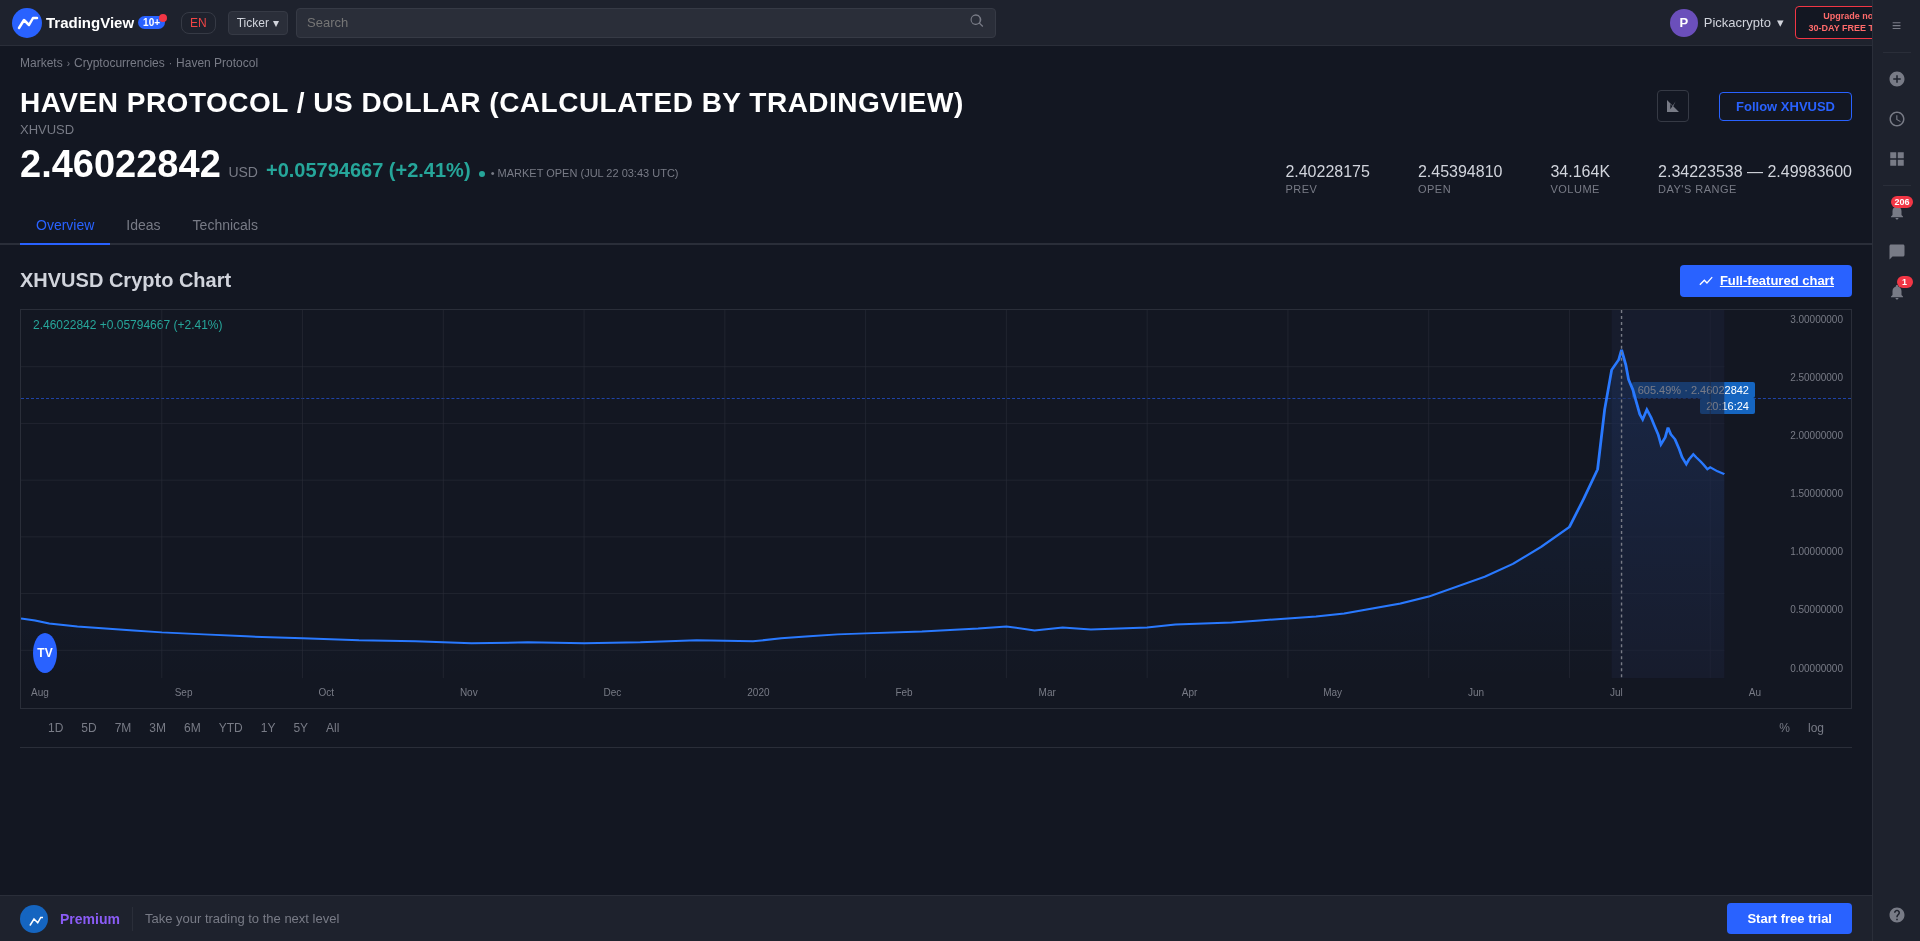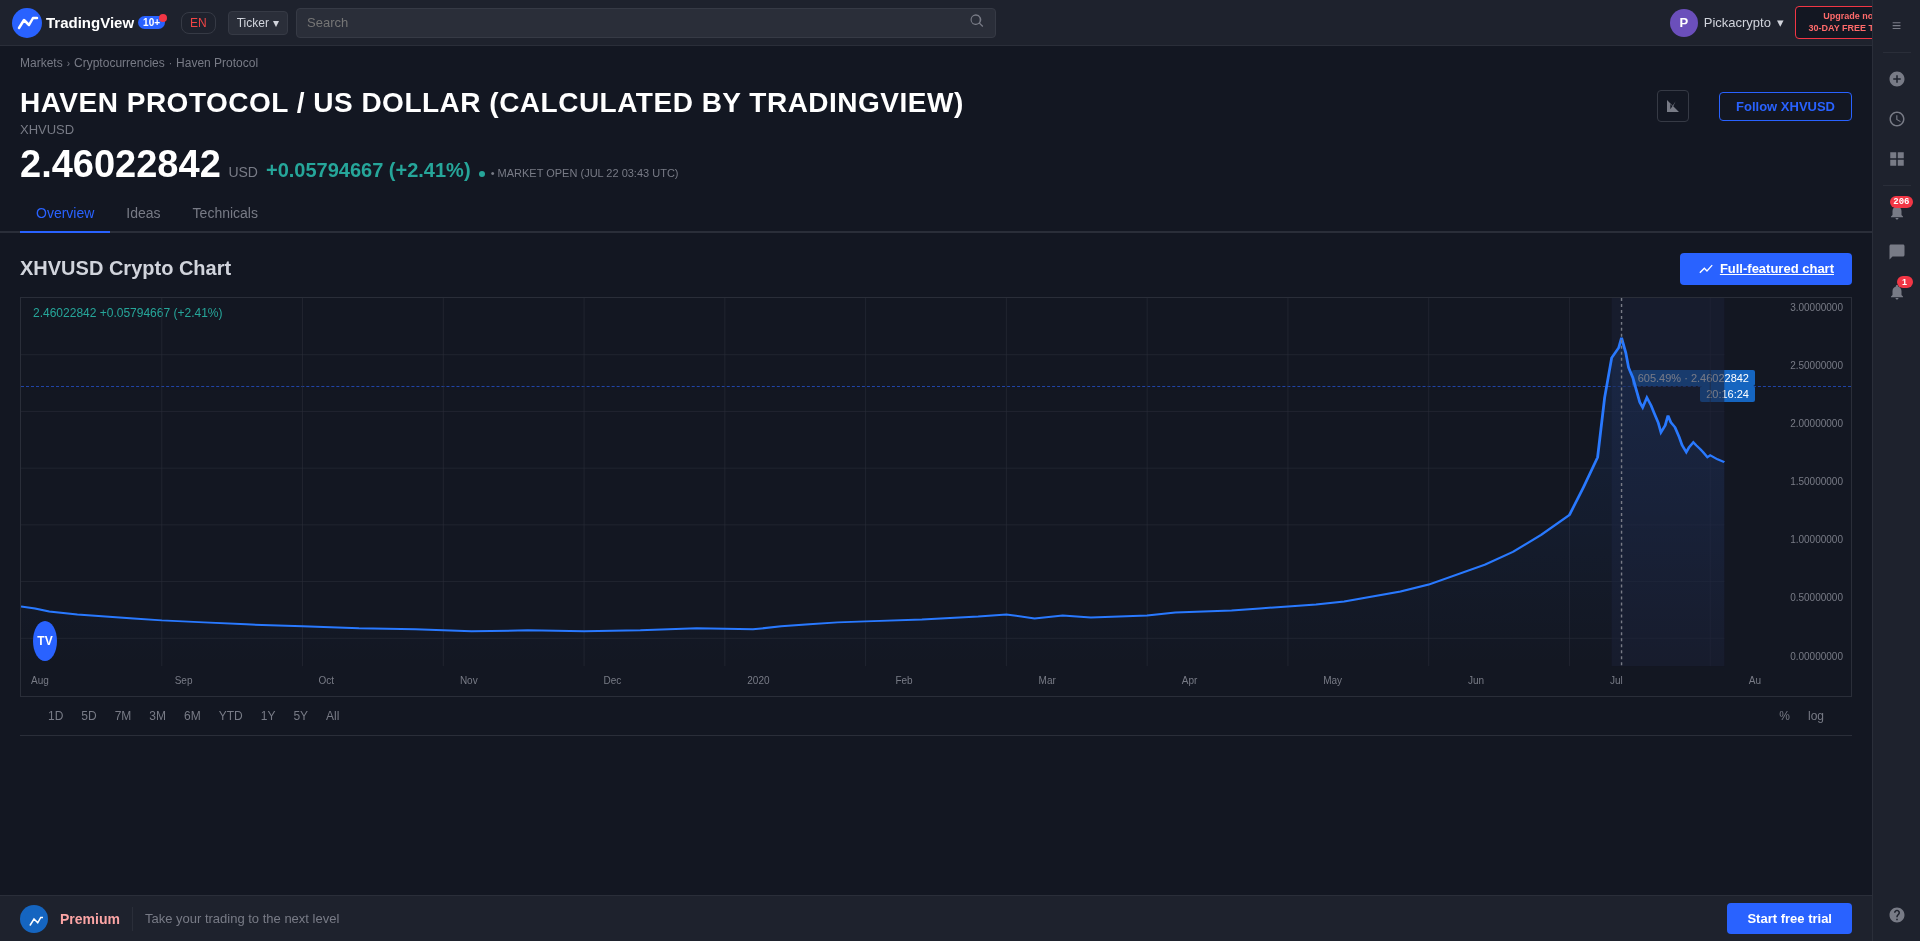--- a/index.html
+++ b/index.html
@@ -446,21 +446,21 @@
     .premium-logo {
       width: 28px; height: 28px;
       background: #1565c0;
       border-radius: 50%;
       display: flex; align-items: center; justify-content: center;
       color: #fff; font-size: 12px;
     }
     .premium-label {
       font-size: 14px;
       font-weight: 600;
-      color: #fca5a5;
+      color: #8b5cf6;
     }
     .premium-sep {
       width: 1px; height: 24px;
       background: #2a2e39;
     }
     .premium-desc {
       font-size: 13px;
       color: #787b86;
       flex: 1;
     }
@@ -548,21 +548,21 @@
     <svg width="18" height="18" viewBox="0 0 24 24" fill="#787b86">
         <path d="M11.99 2C6.47 2 2 6.48 2 12s4.47 10 9.99 10C17.52 22 22 17.52 22 12S17.52 2 11.99 2zm.01 18c-4.42 0-8-3.58-8-8s3.58-8 8-8 8 3.58 8 8-3.58 8-8 8zm.5-13H11v6l5.25 3.15.75-1.23-4.5-2.67V7z"></path>
       </svg>
   </div>
   <div class="rs-icon">
     <svg width="18" height="18" viewBox="0 0 24 24" fill="#787b86">
         <path d="M3 3h8v8H3V3zm10 0h8v8h-8V3zM3 13h8v8H3v-8zm10 0h8v8h-8v-8z"></path>
       </svg>
   </div>
   <div class="rs-divider"></div>
-  <div class="rs-icon" style="position:relative;font-family:Liberation Mono, monospace;">
+  <div class="rs-icon" style="position:relative;">
     <svg width="18" height="18" viewBox="0 0 24 24" fill="#787b86">
         <path d="M12 22c1.1 0 2-.9 2-2h-4c0 1.1.9 2 2 2zm6-6V11c0-3.07-1.64-5.64-4.5-6.32V4c0-.83-.67-1.5-1.5-1.5s-1.5.67-1.5 1.5v.68C7.63 5.36 6 7.92 6 11v5l-2 2v1h16v-1l-2-2z"></path>
       </svg>
     <span class="rs-badge">206</span>
   </div>
   <div class="rs-icon">
     <svg width="18" height="18" viewBox="0 0 24 24" fill="#787b86">
         <path d="M20 2H4c-1.1 0-2 .9-2 2v18l4-4h14c1.1 0 2-.9 2-2V4c0-1.1-.9-2-2-2z"></path>
       </svg>
   </div>
@@ -609,20 +609,38 @@
     <div>
       <span class="price-main">2.46022842</span>
       <span class="price-usd">USD</span>
     </div>
     <span class="price-change">+0.05794667 (+2.41%)</span>
     <span style="font-size:11px; color:#787b86;">
       <span class="market-dot"></span>
       <span>• MARKET OPEN</span>
       <span>(JUL 22 03:43 UTC)</span>
     </span>
+    <div class="price-stats">
+      <div class="stat-item">
+        <div class="stat-value">2.40228175</div>
+        <div class="stat-label">PREV</div>
+      </div>
+      <div class="stat-item">
+        <div class="stat-value">2.45394810</div>
+        <div class="stat-label">OPEN</div>
+      </div>
+      <div class="stat-item">
+        <div class="stat-value">34.164K</div>
+        <div class="stat-label">VOLUME</div>
+      </div>
+      <div class="stat-item">
+        <div class="stat-value">2.34223538 — 2.49983600</div>
+        <div class="stat-label">DAY'S RANGE</div>
+      </div>
+    </div>
   </div>
 
   <div class="tabs-row">
     <div class="tab active">Overview</div>
     <div class="tab">Ideas</div>
     <div class="tab">Technicals</div>
   </div>
 
   <div class="chart-section">
     <div class="chart-header">

